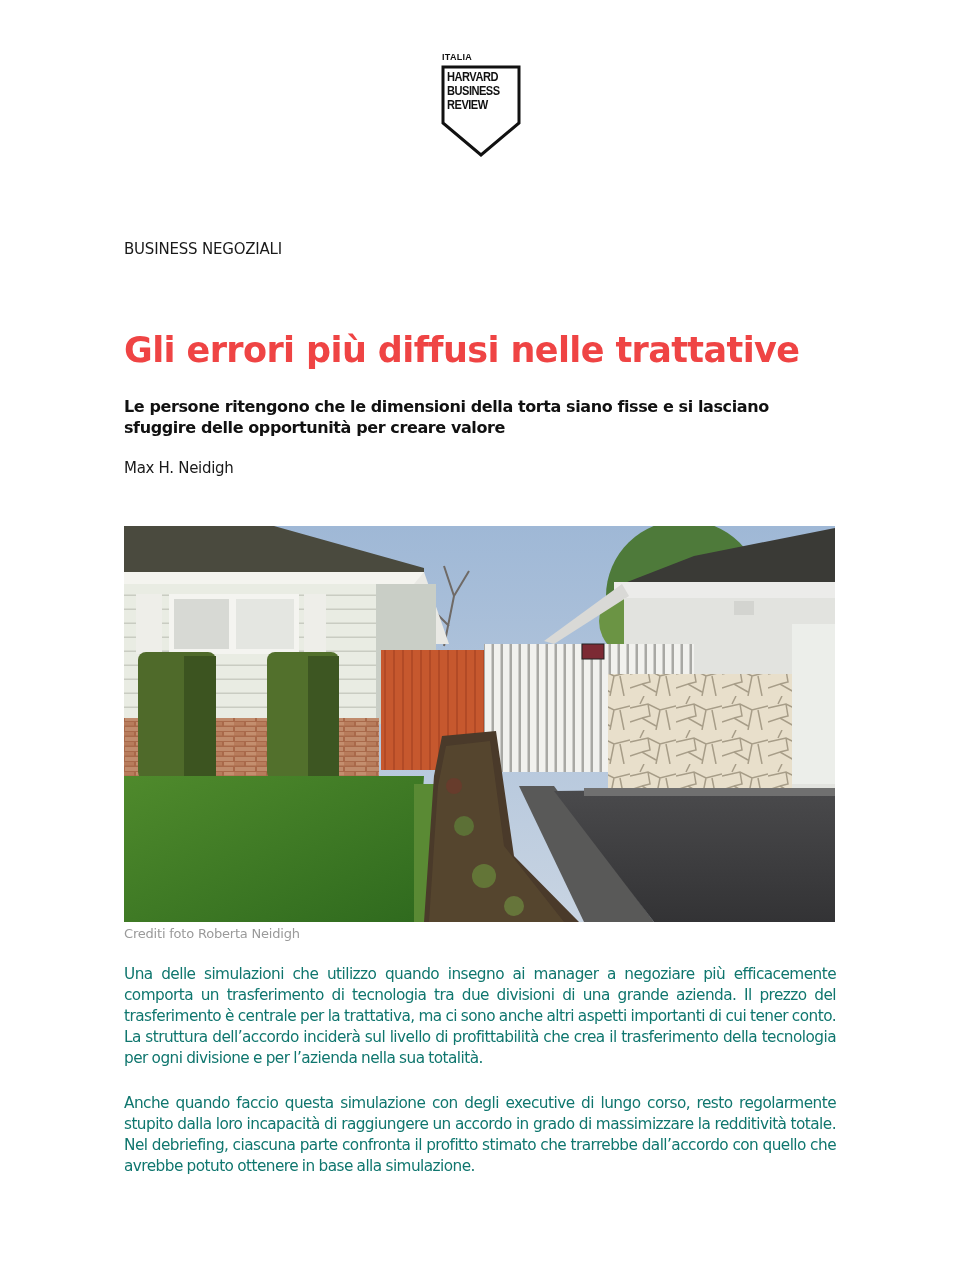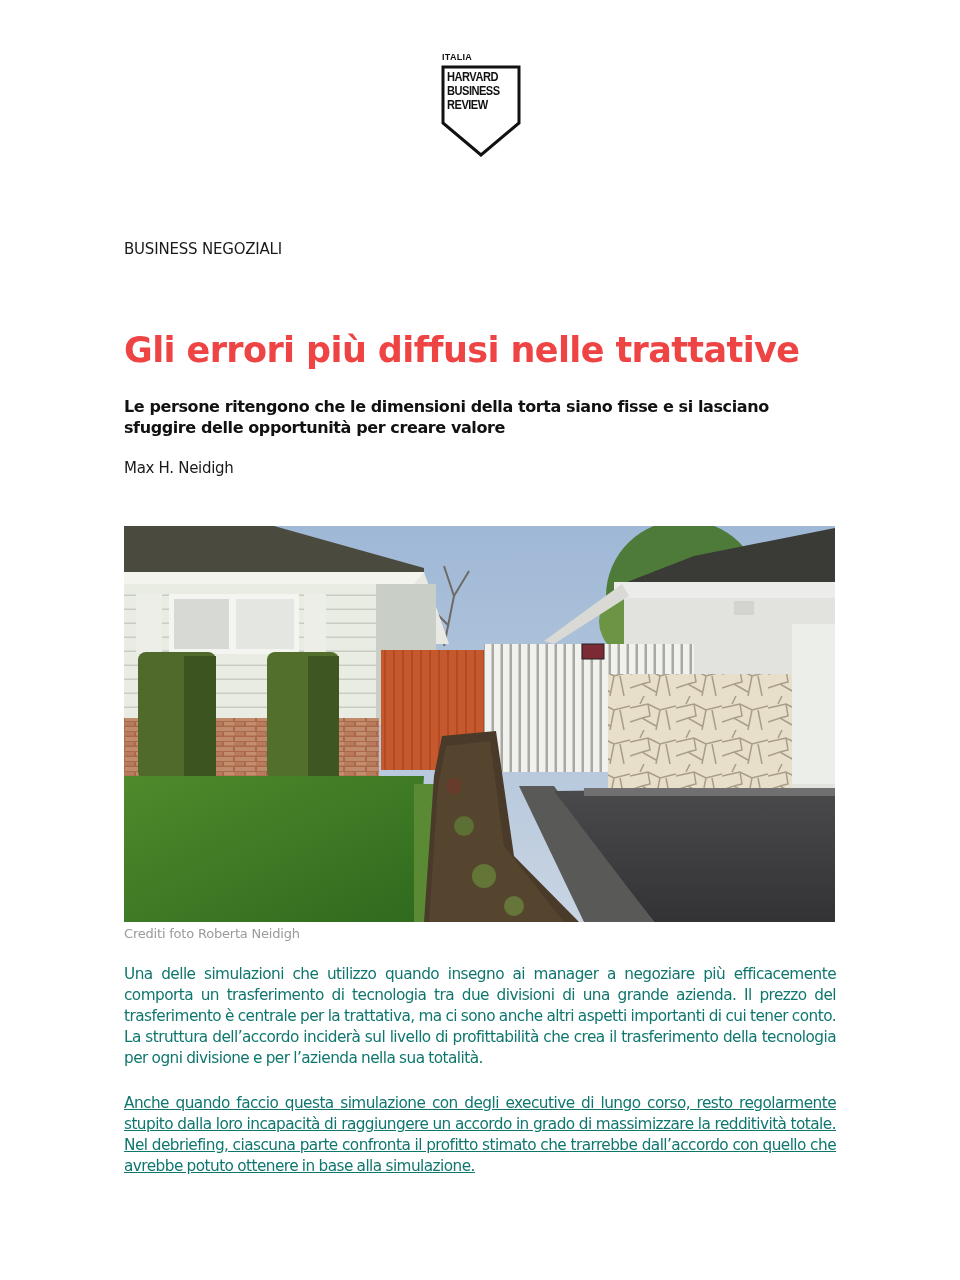--- a/index.html
+++ b/index.html
@@ -123,21 +123,21 @@
       width: 712px;
       margin: 0;
       font-size: 15.3px;
       line-height: 21px;
       color: #0f766e;
       text-align: justify;
       letter-spacing: -0.55px;
       word-spacing: -0.5px;
     }
     .p1 { top: 964px; }
-    .p2 { top: 1093px; text-decoration: underline; }
+    .p2 { top: 1093px; }
   </style>
 </head>
 <body>
 
 <div class="logo">
   <div class="logo-country">ITALIA</div>
   <svg class="logo-shield" viewBox="0 0 80 92" width="80" height="92">
     <path d="M2 2 H78 V58 L40 90 L2 58 Z" fill="#ffffff" stroke="#111" stroke-width="3" stroke-linejoin="miter"></path>
   </svg>
   <div class="logo-words">

